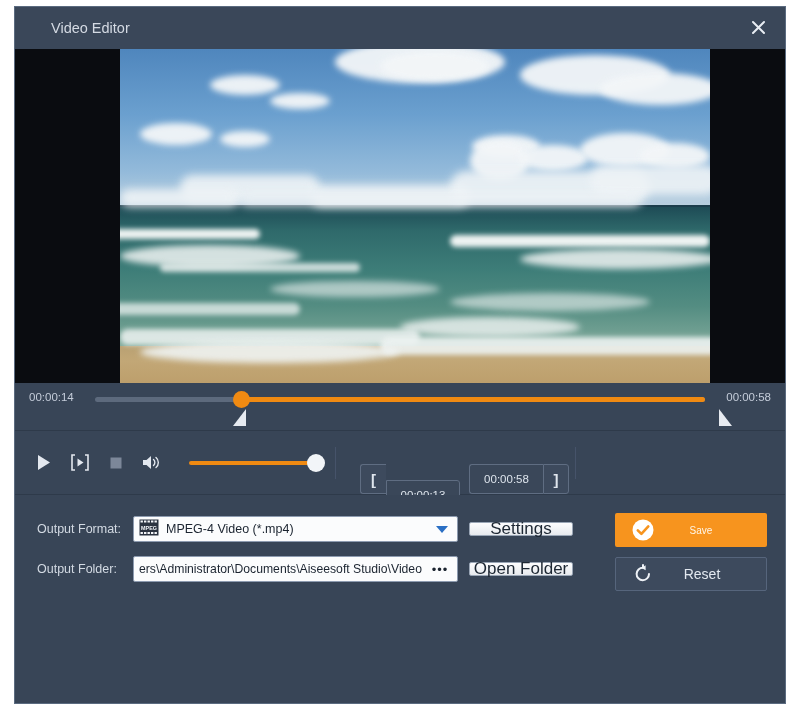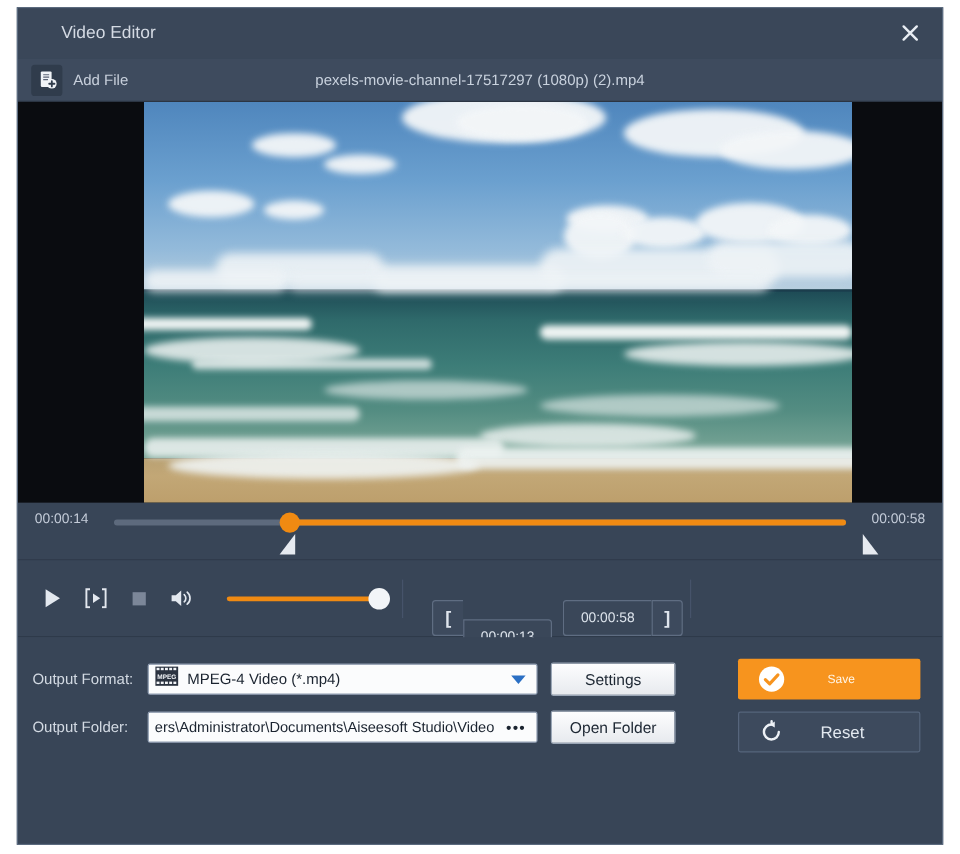--- a/index.html
+++ b/index.html
@@ -247,21 +247,21 @@
   }
   .dot { width: 13px; height: 13px; border-radius: 50%; }
 
   
   .output {
     flex: 1;
     background: #384557;
     position: relative;
   }
   .row {
-    position: absolute; left: 12px;
+    position: absolute; left: 22px;
     display: flex; align-items: center;
   }
   .row.r1 { top: 21px; }
   .row.r2 { top: 61px; }
   .lbl { color: #d3dae3; font-size: 12.5px; width: 96px; }
   .combo {
     width: 325px; height: 26px;
     background: #fbfcfd; border: 1px solid #8d9bb0; border-radius: 2px;
     display: flex; align-items: center; position: relative;
     cursor: pointer;
@@ -287,25 +287,25 @@
   }
   .dots-btn {
     position: absolute; right: 6px; top: 3px;
     width: 22px; height: 19px;
     display: flex; align-items: center; justify-content: center;
     color: #1b2430; font-size: 13px; letter-spacing: 1px;
     cursor: pointer;
   }
   .gbtn {
     margin-left: 11px;
-    width: 104px; height: 28px;
+    width: 104px; height: 14px;
     background: linear-gradient(#fdfdfe, #e7eaee);
     border: 1px solid #9aa6b6; border-radius: 2px;
     display: flex; align-items: center; justify-content: center;
-    color: #1d2733; font-size: 13px;
+    color: #1d2733; font-size: 17px;
     cursor: pointer;
   }
   .save-btn {
     position: absolute; right: 18px; top: 18px;
     width: 152px; height: 34px;
     background: #f7941e; border-radius: 2px;
     display: flex; align-items: center;
     cursor: pointer;
   }
   .save-btn .lab { flex: 1; text-align: center; color: #fff6e8; font-size: 10px; margin-right: 20px; }
@@ -327,34 +327,20 @@
   <div class="titlebar">
     <div class="title-text">Video Editor</div>
     <div class="close-btn">
       <svg width="15" height="15" viewBox="0 0 15 15">
         <path d="M2 2 L13 13 M13 2 L2 13" stroke="#e8edf3" stroke-width="2" stroke-linecap="round"></path>
       </svg>
     </div>
   </div>
 
 
-  <div class="filebar">
-    <div class="addfile">
-      <span class="addfile-icon">
-        <svg width="17" height="17" viewBox="0 0 17 17">
-          <rect x="3" y="1.5" width="9" height="13" rx="1" fill="#f0f3f7"></rect>
-          <path d="M5 4.3h5 M5 6.3h5 M5 8.3h4" stroke="#5a6375" stroke-width="1"></path>
-          <circle cx="12.2" cy="11.8" r="4" fill="#f0f3f7"></circle>
-          <path d="M12.2 9.6v4.4 M10 11.8h4.4" stroke="#303c4c" stroke-width="1.5" stroke-linecap="round"></path>
-        </svg>
-      </span>
-      <span class="addfile-label">Add File</span>
-    </div>
-    <div class="filename">pexels-movie-channel-17517297 (1080p) (2).mp4</div>
-  </div>
 
   <div class="preview">
     <div class="video-frame">
       <div class="sky"></div>
       <div class="sea"></div>
       <div class="sand"></div>
       <div class="horizon"></div>
 
       <div class="cloud" style="left:215px;top:-8px;width:170px;height:42px;"></div>
       <div class="cloud" style="left:260px;top:2px;width:110px;height:30px;"></div>

